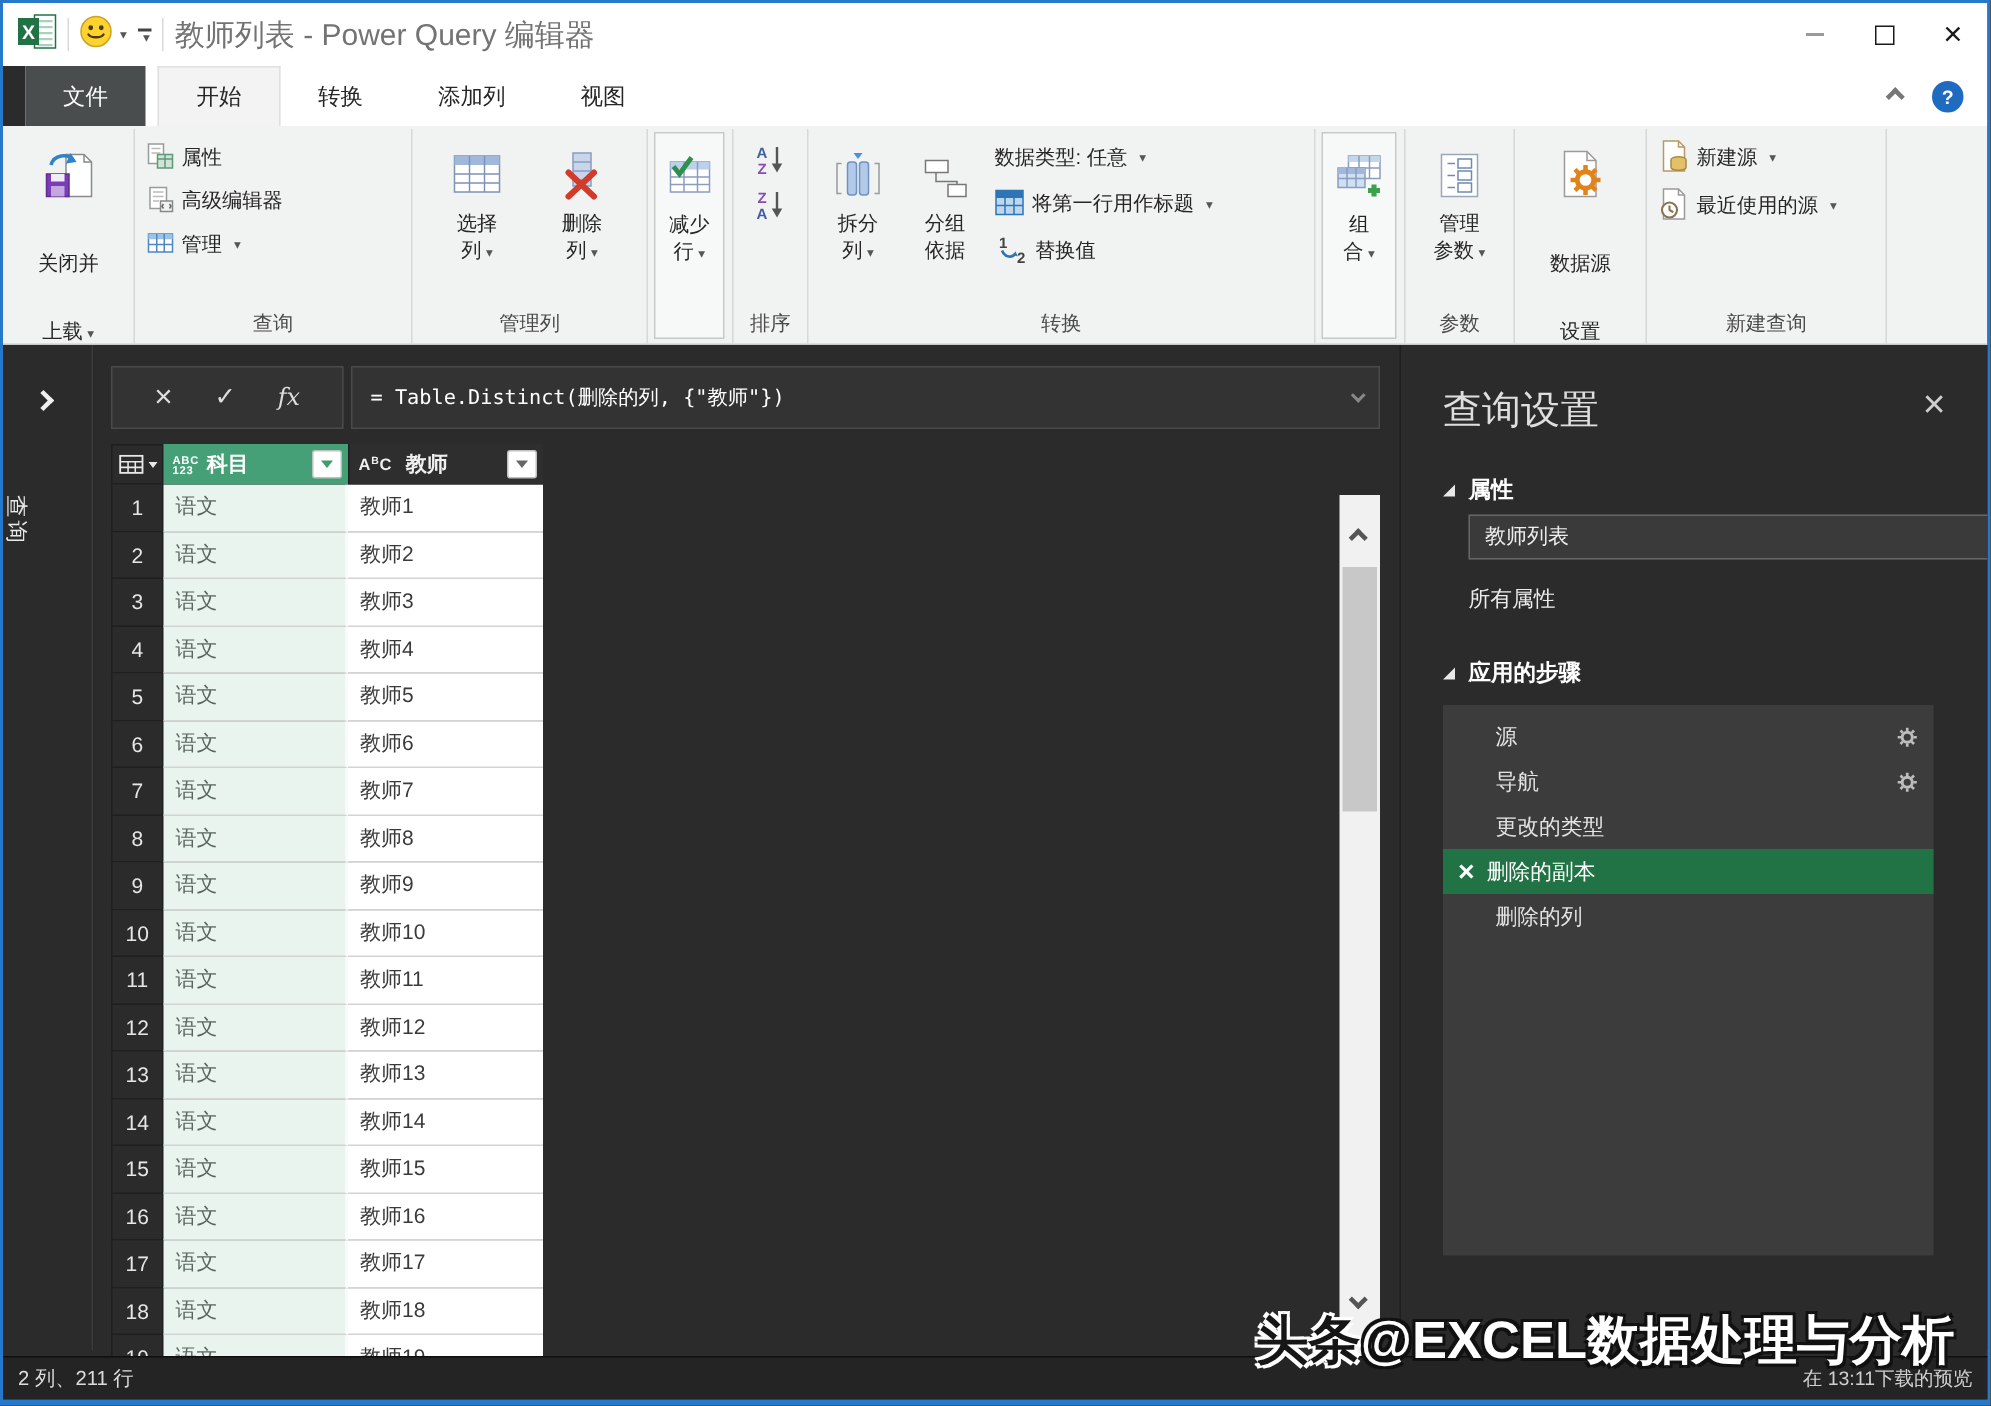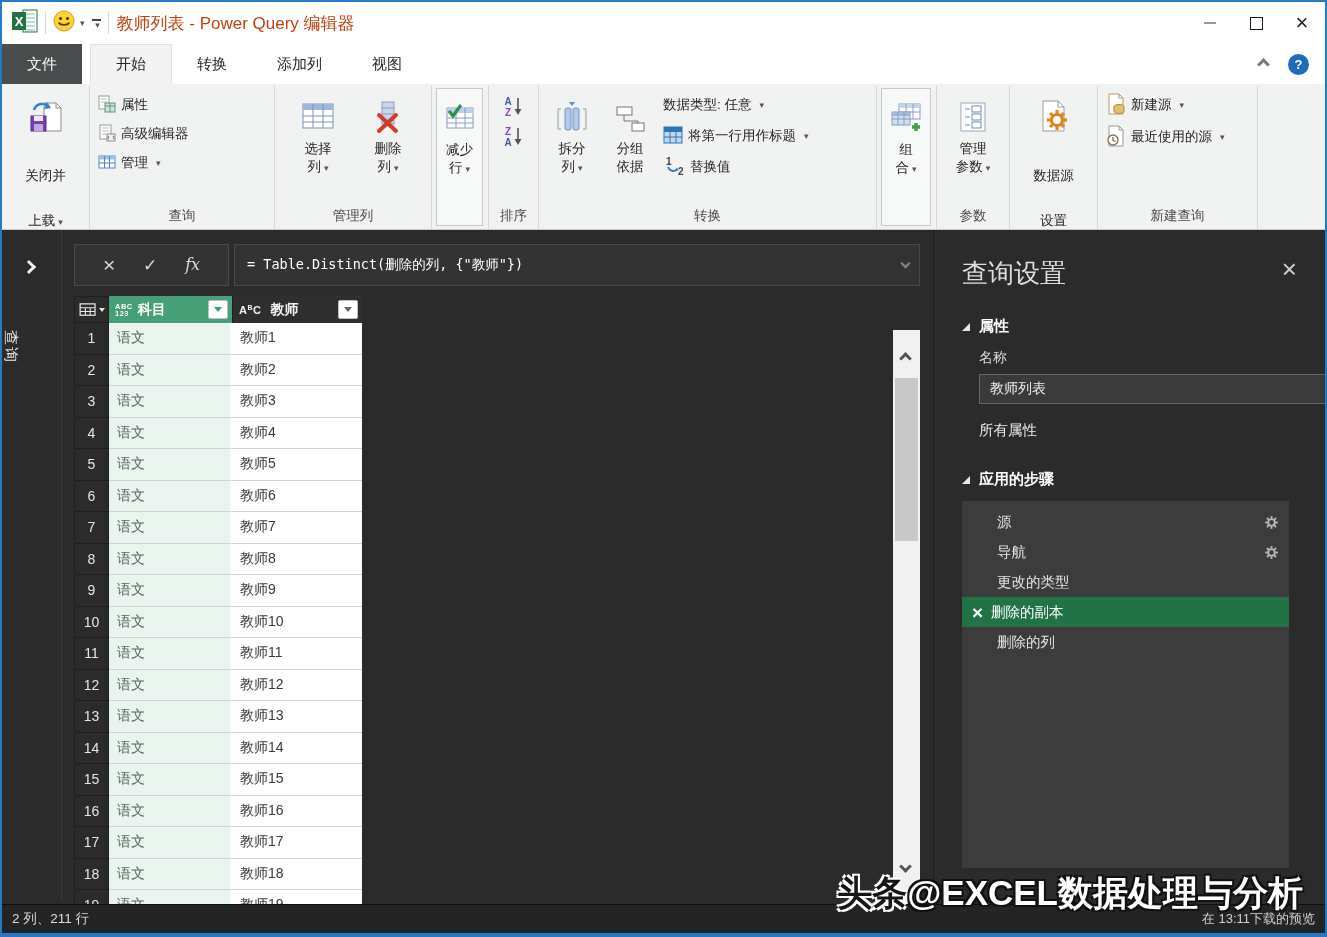--- a/index.html
+++ b/index.html
@@ -10,29 +10,29 @@
   
   .titlebar { position:absolute; top:0; left:0; right:0; height:42px; background:#fff;
               display:flex; align-items:center; }
   .qat { display:flex; align-items:center; padding-left:10px; gap:7px; }
   .tb-sep { width:1px; height:22px; background:#d9d9d9; }
   .qat-btn { display:flex; align-items:center; gap:2px; }
   .caret { font-style:normal; font-size:9px; color:#555; margin-left:3px; }
   .caret::before { content:"▾"; }
   .qat-custom { display:flex; flex-direction:column; align-items:center; line-height:5px; }
   .qat-custom .bar { width:9px; height:2px; background:#444; margin-bottom:2px; }
-  .win-title { font-size:17px; color:#c2410c; margin-left:8px; }
+  .win-title { font-size:20px; color:#737373; margin-left:8px; }
   .win-controls { margin-left:auto; display:flex; height:42px; }
   .win-btn { width:46px; display:flex; align-items:center; justify-content:center; cursor:default; }
   .min-glyph { width:12px; height:2px; background:#9a9a9a; }
   .max-glyph { width:13px; height:13px; border:1.5px solid #1a1a1a; }
   .close-glyph::before { content:"×"; font-size:22px; color:#1a1a1a; line-height:1; }
 
   
-  .tabrow { position:absolute; top:42px; left:0; right:0; height:40px; background:#fff;
+  .tabrow { position:absolute; top:42px; left:15px; right:0; height:40px; background:#fff;
             display:flex; align-items:stretch; }
   .tab { padding:0 25px; display:flex; align-items:center; font-size:15px; color:#262626; }
   .tab.file { background:#4a4d4e; color:#fff; margin-right:8px; }
   .tab.active { background:#f3f3f3; border:1px solid #e0e0e0; border-bottom:none; }
   .tabrow-right { margin-left:auto; display:flex; align-items:center; gap:20px; padding-right:16px; }
   .chev { display:inline-block; width:9px; height:9px; border-left:3px solid #777; border-bottom:3px solid #777; }
   .chev.up { transform:rotate(135deg); }
   .chev.down { transform:rotate(-45deg); }
   .help-btn { width:21px; height:21px; border-radius:50%; background:#1e6bc0; color:#fff;
               display:flex; align-items:center; justify-content:center; font-size:13px; font-weight:bold; }
@@ -662,21 +662,20 @@
       <div class="panel-header">
         <span class="panel-title">查询设置</span>
         <span class="panel-close"></span>
       </div>
 
       <div class="sec-props">
         <div class="section-head">
           <span class="expander"></span>
           <span>属性</span>
         </div>
-        <div class="name-label">名称</div>
         <input class="name-input" value="教师列表" style="">
         <div class="all-props">所有属性</div>
       </div>
 
       <div class="sec-steps">
         <div class="section-head">
           <span class="expander"></span>
           <span>应用的步骤</span>
         </div>
         <div class="steps-list" id="steps-list">

